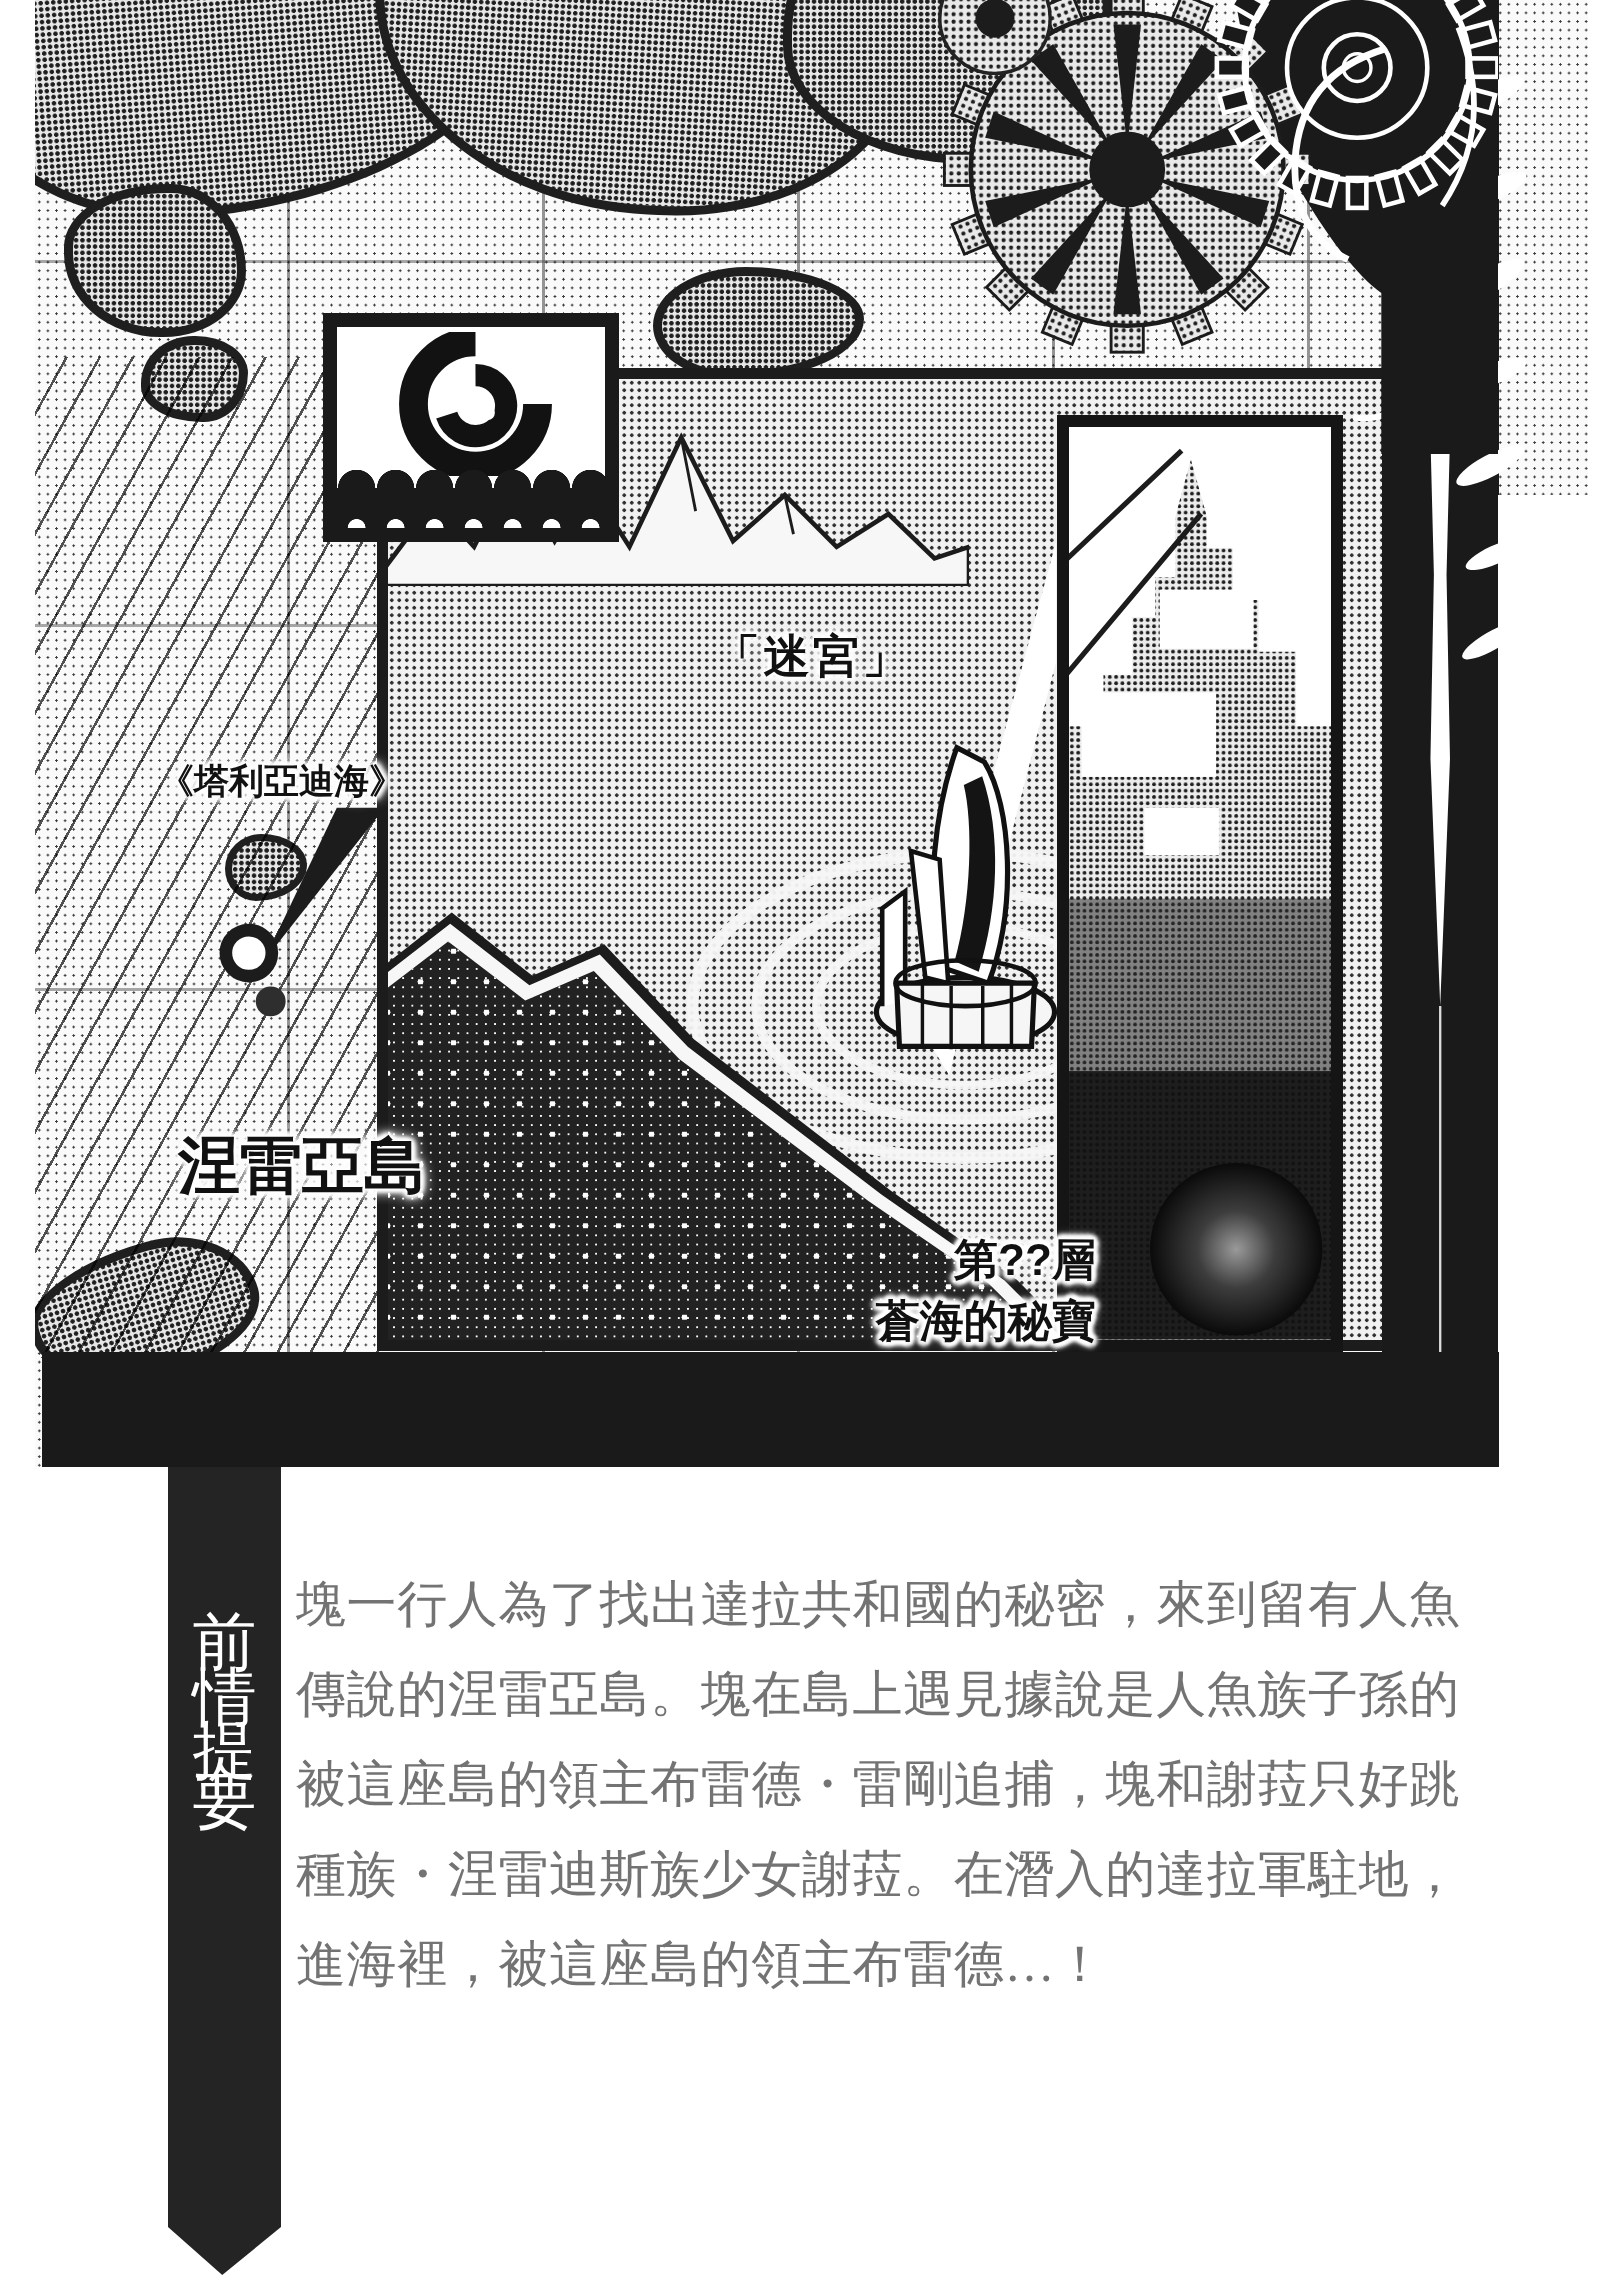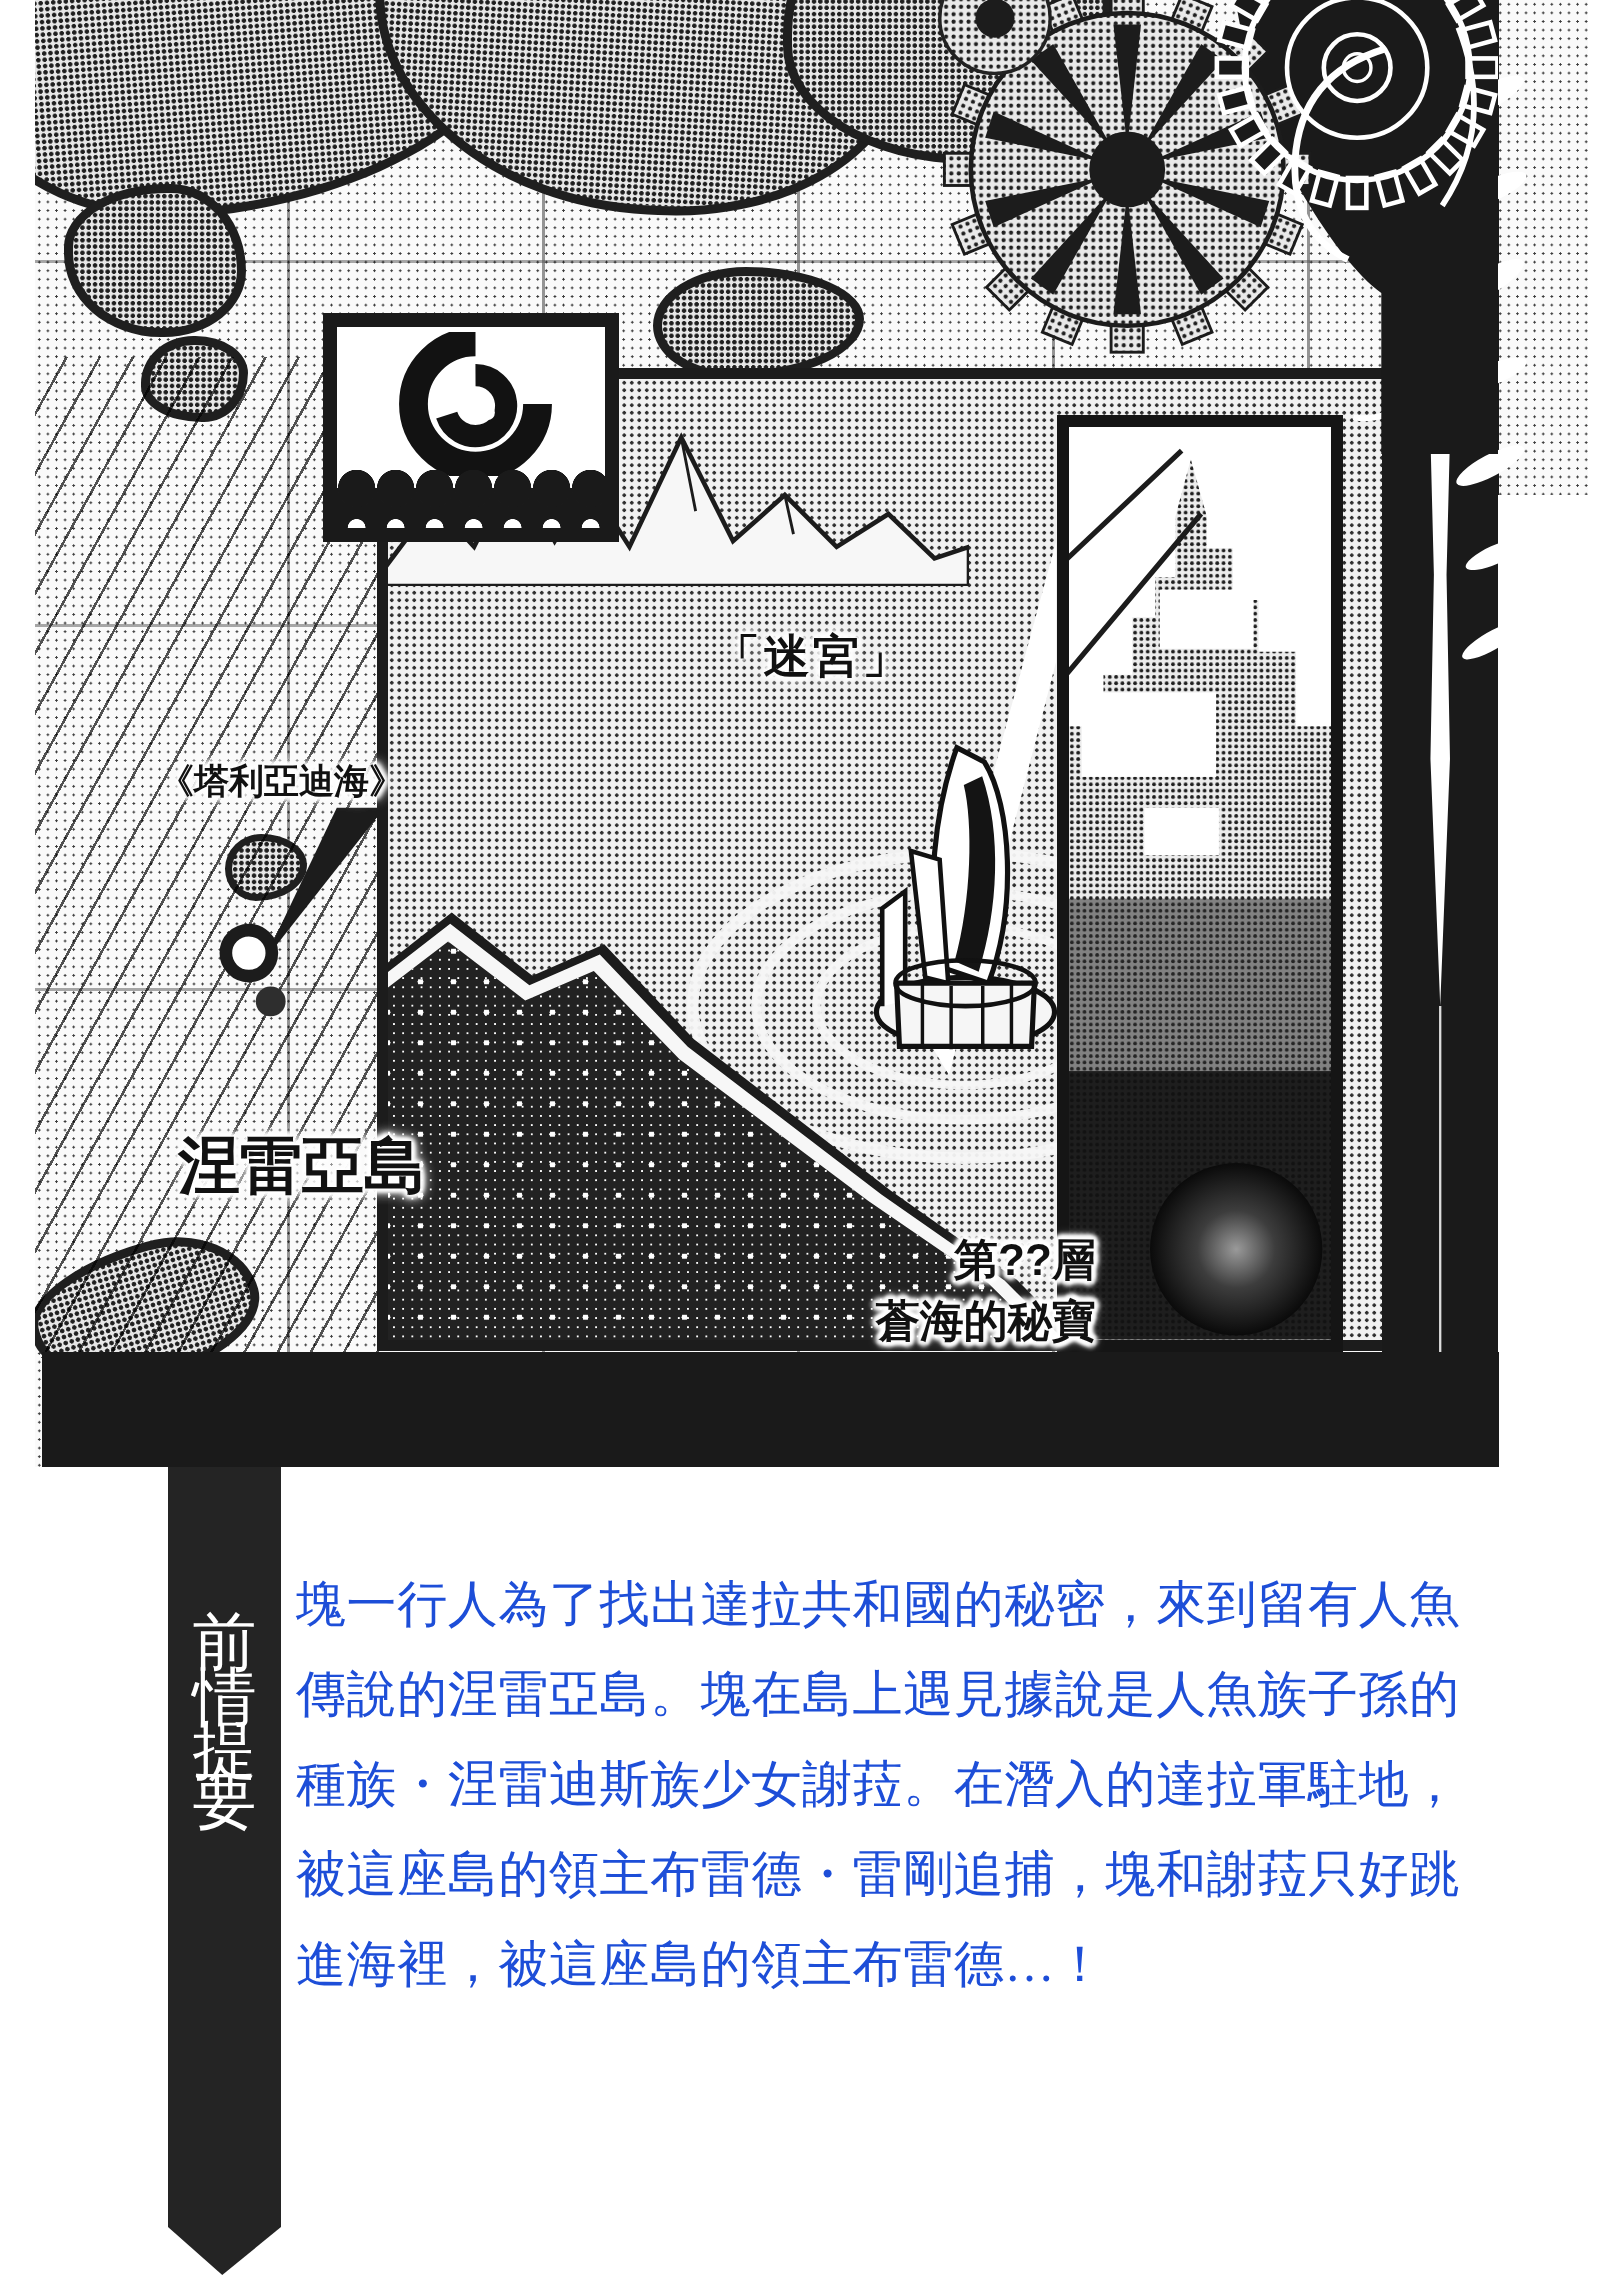--- a/index.html
+++ b/index.html
@@ -76,21 +76,21 @@
 
   
   #recap-banner{left:168px;top:1467px;width:113px;height:810px;background:#242424;
     clip-path:polygon(0 0,100% 0,100% 760px,48% 808px,0 760px);}
   #recap-title{position:absolute;left:50%;top:92px;transform:translateX(-50%);
     writing-mode:vertical-rl;text-orientation:upright;
     font-family:"Liberation Serif", serif;font-size:64px;letter-spacing:55px;
     color:#fff;white-space:nowrap;}
   #synopsis{left:296px;top:1559px;width:1265px;
     font-family:"Liberation Serif", serif;font-size:50px;line-height:90px;
-    color:#1d4ed8;letter-spacing:0.6px;}
+    color:#737373;letter-spacing:0.6px;}
   #synopsis .line{white-space:nowrap;}
 </style>
 </head>
 <body>
 
 <div id="artwork" class="abs ht-light">
 
   <div id="grid" class="abs"></div>
 
   <div class="abs land blob1 ht-dark" style="left:-86px;top:-155px;width:564px;height:351px;transform:rotate(-4deg);"></div>
@@ -290,17 +290,17 @@
   <div id="bottom-band" class="abs"></div>
 </div>
 
 <div id="recap-banner" class="abs">
   <div id="recap-title">前情提要</div>
 </div>
 
 <div id="synopsis" class="abs">
   <div class="line">塊一行人為了找出達拉共和國的秘密，來到留有人魚</div>
   <div class="line">傳說的涅雷亞島。塊在島上遇見據說是人魚族子孫的</div>
+  <div class="line">被這座島的領主布雷德・雷剛追捕，塊和謝菈只好跳</div>
   <div class="line">種族・涅雷迪斯族少女謝菈。在潛入的達拉軍駐地，</div>
-  <div class="line">被這座島的領主布雷德・雷剛追捕，塊和謝菈只好跳</div>
   <div class="line">進海裡，被這座島的領主布雷德…！</div>
 </div>
 
 
 </body></html>

